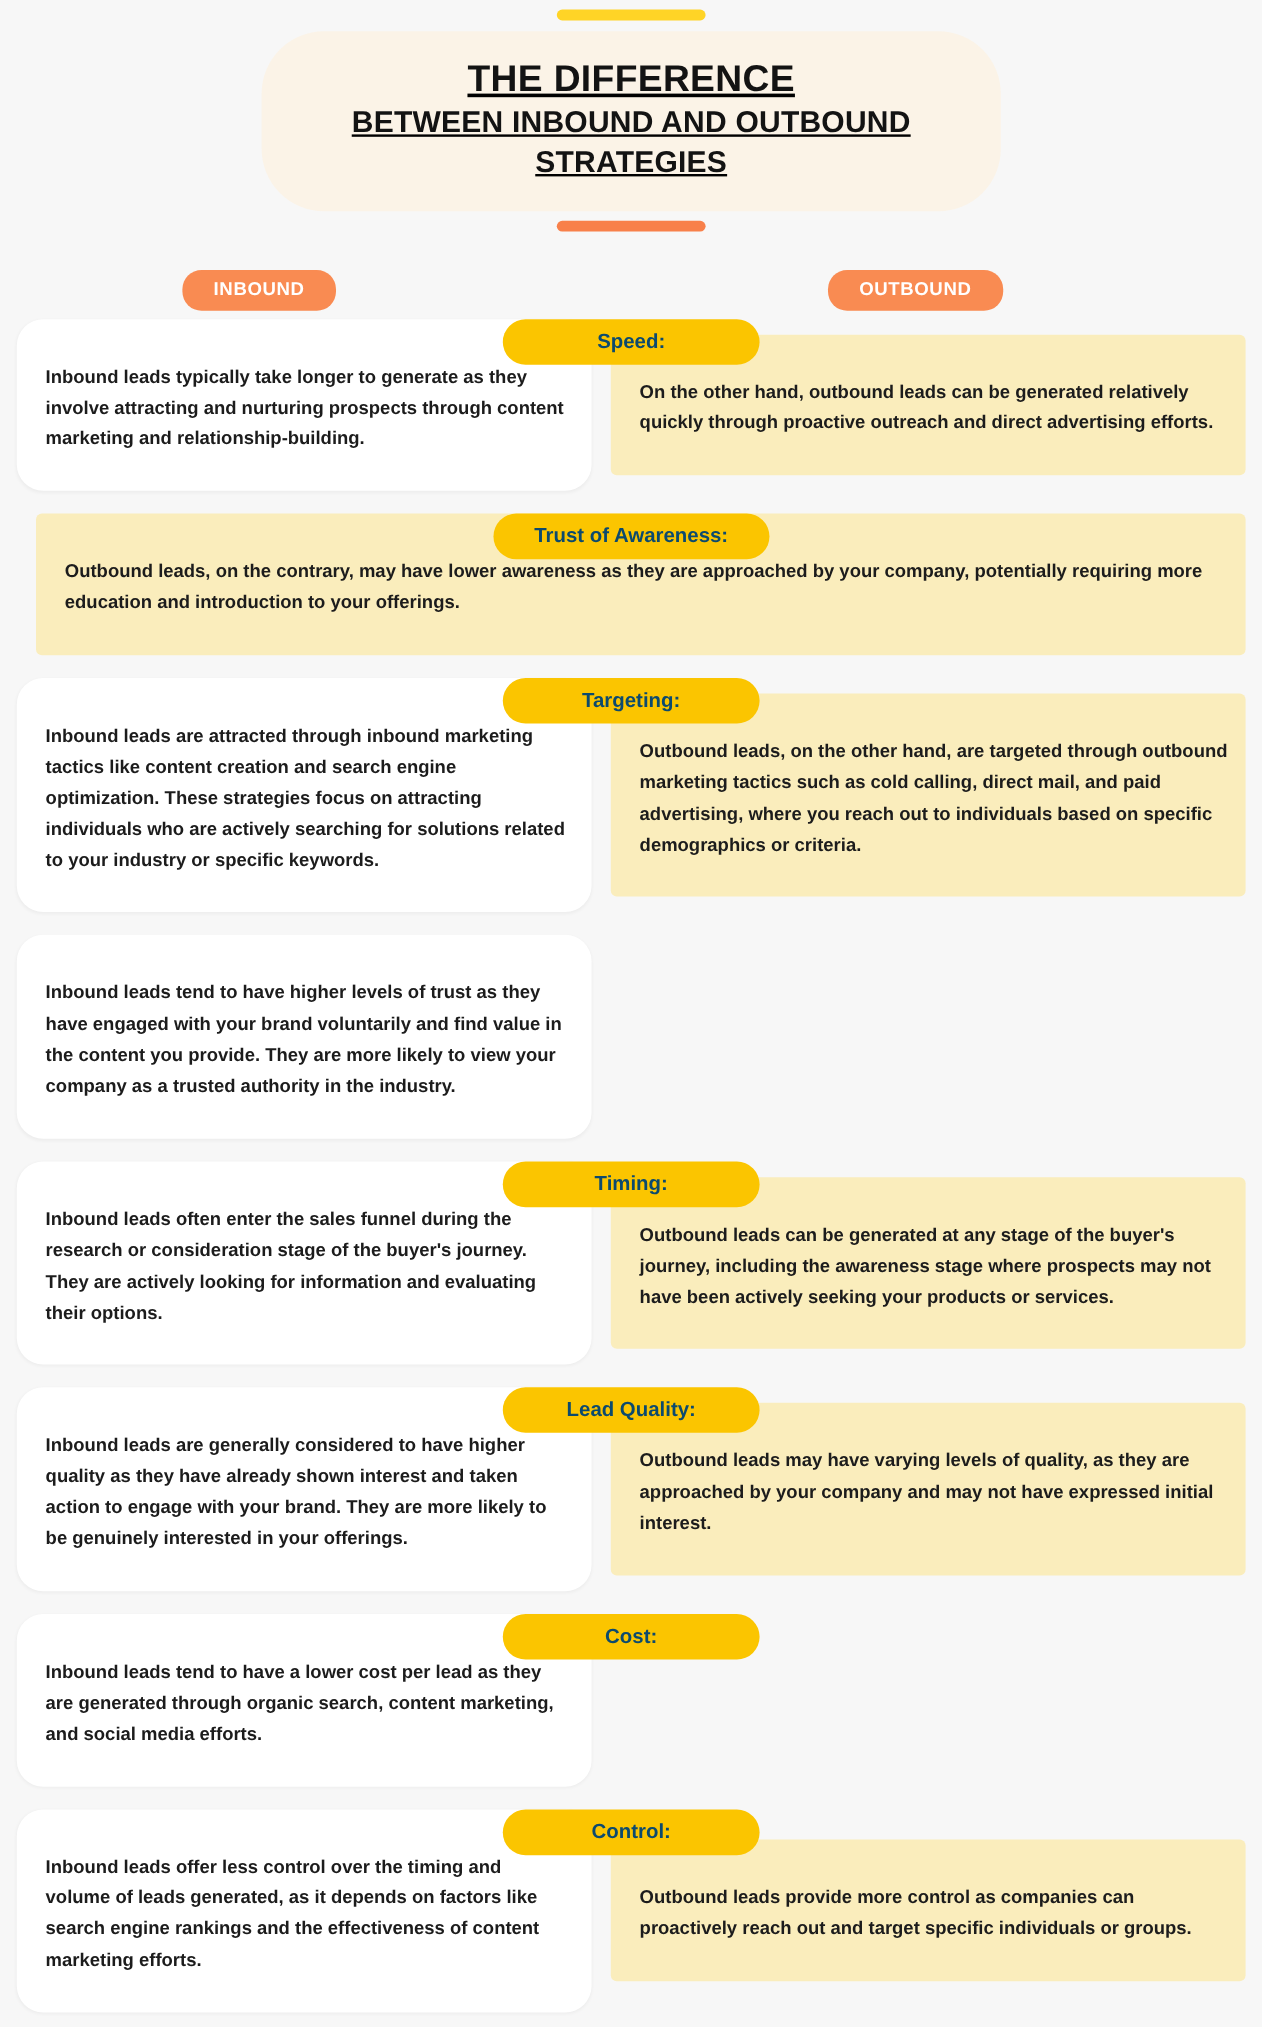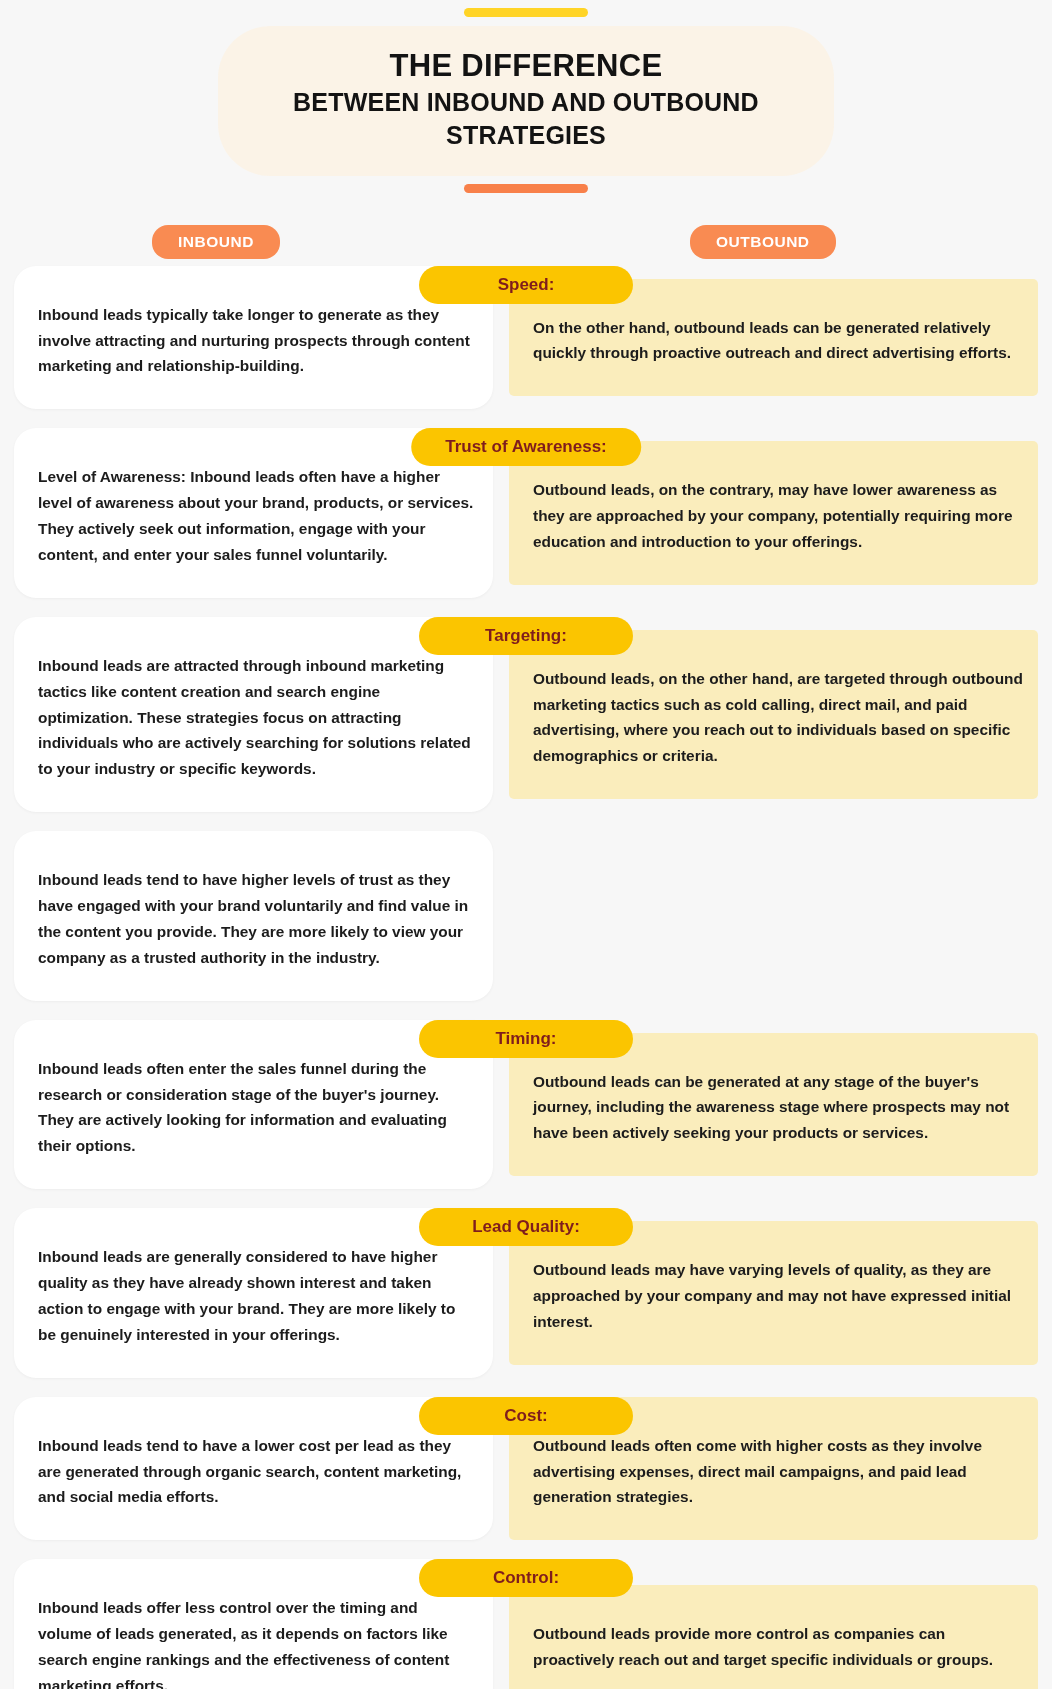--- a/index.html
+++ b/index.html
@@ -17,20 +17,21 @@
     height: 1689px;
     background: #f7f7f7;
     overflow: hidden;
   }
 
   
   .title-wrap {
     position: relative;
     width: 1052px;
     padding-top: 8px;
+    text-decoration: underline;
   }
 
   .rule {
     width: 124px;
     height: 9px;
     border-radius: 5px;
     margin: 0 auto;
   }
   .rule-top    { background: #FFD426; margin-bottom: 9px; }
   .rule-bottom { background: #F8804A; margin-top: 8px; }
@@ -96,21 +97,21 @@
     margin-bottom: 14px;
   }
 
   .cat-pill {
     position: absolute;
     left: 50%;
     transform: translateX(-50%);
     top: 0;
     z-index: 3;
     background: #FBC500;
-    color: #7f1d1d;
+    color: #0c4a6e;
     font-size: 17px;
     font-weight: bold;
     border-radius: 19px;
     padding: 9px 34px;
     white-space: nowrap;
     min-width: 214px;
     text-align: center;
   }
 
   .panels {
@@ -179,23 +180,20 @@
             <p>Inbound leads typically take longer to generate as they involve attracting and nurturing prospects through content marketing and relationship-building.</p>
           </div>
           <div class="panel panel-out">
             <p>On the other hand, outbound leads can be generated relatively quickly through proactive outreach and direct advertising efforts.</p>
           </div>
         </div>
       </div>
       <div class="row">
         <div class="cat-pill">Trust of Awareness:</div>
         <div class="panels">
-          <div class="panel panel-in">
-            <p>Level of Awareness: Inbound leads often have a higher level of awareness about your brand, products, or services. They actively seek out information, engage with your content, and enter your sales funnel voluntarily.</p>
-          </div>
           <div class="panel panel-out">
             <p>Outbound leads, on the contrary, may have lower awareness as they are approached by your company, potentially requiring more education and introduction to your offerings.</p>
           </div>
         </div>
       </div>
       <div class="row">
         <div class="cat-pill">Targeting:</div>
         <div class="panels">
           <div class="panel panel-in">
             <p>Inbound leads are attracted through inbound marketing tactics like content creation and search engine optimization. These strategies focus on attracting individuals who are actively searching for solutions related to your industry or specific keywords.</p>
@@ -233,23 +231,20 @@
             <p>Outbound leads may have varying levels of quality, as they are approached by your company and may not have expressed initial interest.</p>
           </div>
         </div>
       </div>
       <div class="row">
         <div class="cat-pill">Cost:</div>
         <div class="panels">
           <div class="panel panel-in">
             <p>Inbound leads tend to have a lower cost per lead as they are generated through organic search, content marketing, and social media efforts.</p>
           </div>
-          <div class="panel panel-out">
-            <p>Outbound leads often come with higher costs as they involve advertising expenses, direct mail campaigns, and paid lead generation strategies.</p>
-          </div>
         </div>
       </div>
       <div class="row">
         <div class="cat-pill">Control:</div>
         <div class="panels">
           <div class="panel panel-in">
             <p>Inbound leads offer less control over the timing and volume of leads generated, as it depends on factors like search engine rankings and the effectiveness of content marketing efforts.</p>
           </div>
           <div class="panel panel-out">
             <p>Outbound leads provide more control as companies can proactively reach out and target specific individuals or groups.</p>

